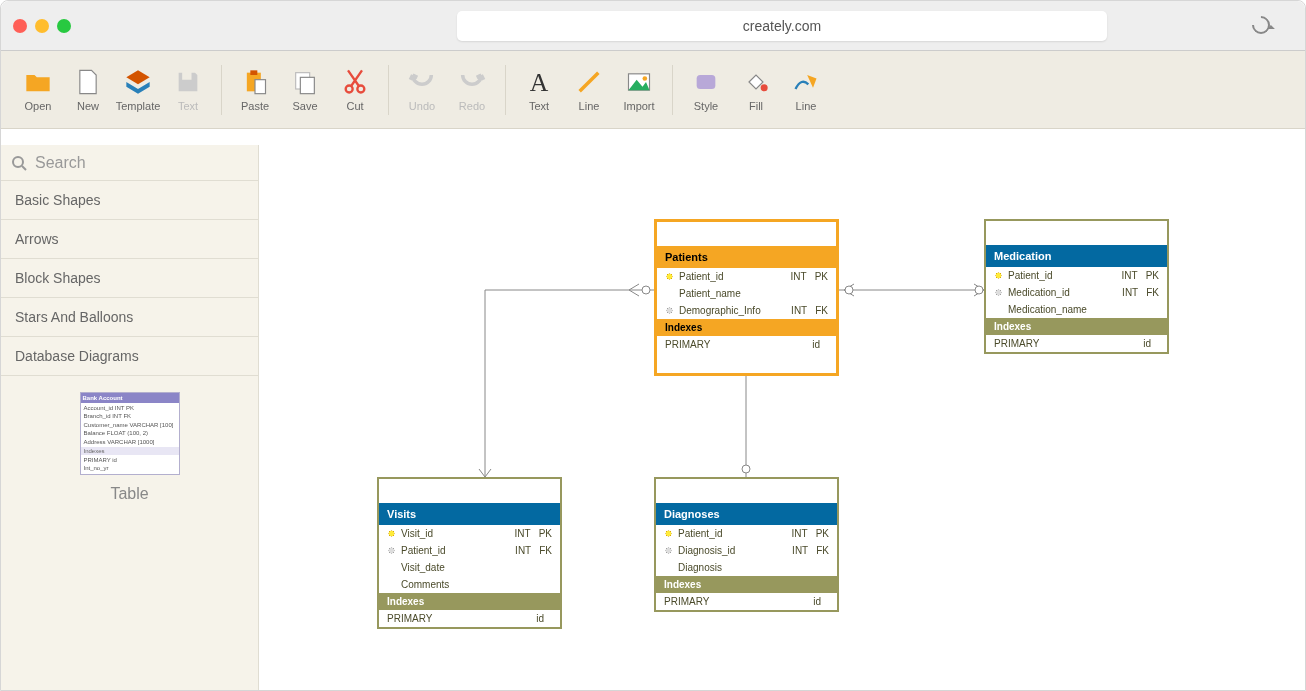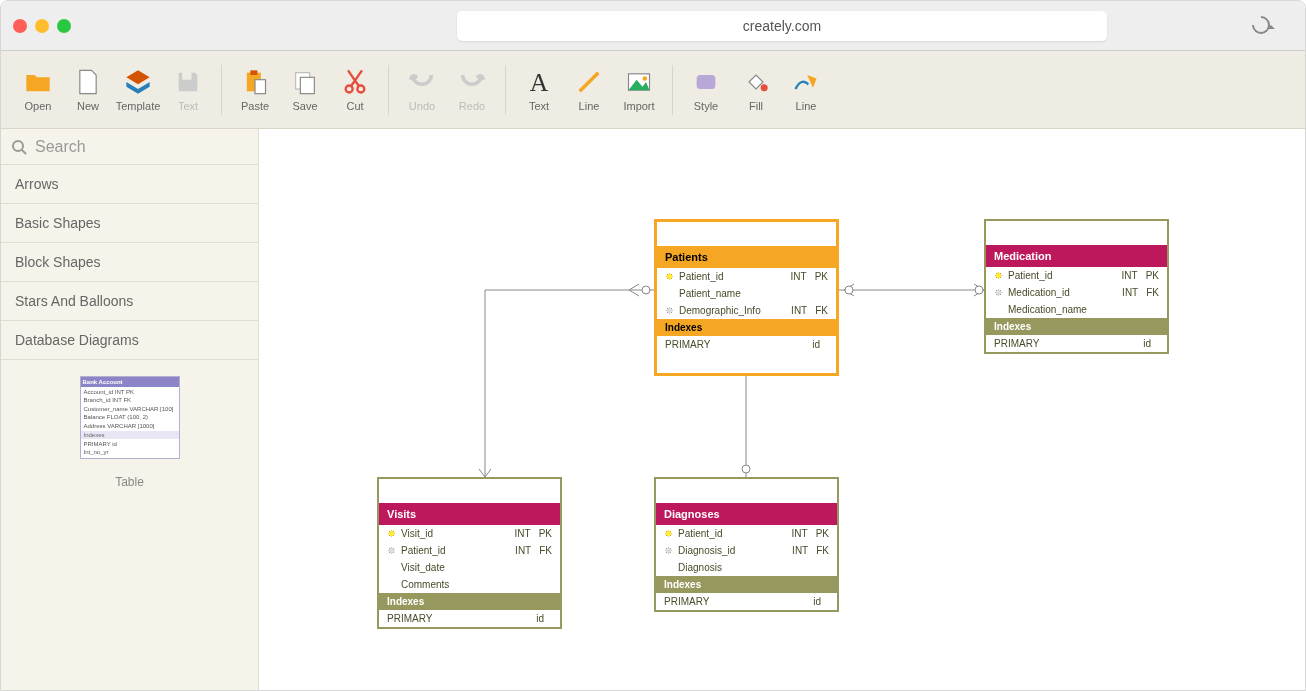--- a/index.html
+++ b/index.html
@@ -12,46 +12,46 @@
   .url { flex:1; max-width:650px; margin:0 auto; background:#fff; height:30px; border-radius:5px; display:flex; align-items:center; justify-content:center; font-size:14px; color:#555; box-shadow:0 1px 2px rgba(0,0,0,0.1);}
   .refresh { width:18px; height:18px; border:2px solid #888; border-radius:50%; position:absolute; right:35px; top:15px; border-left-color:transparent; transform:rotate(45deg);}
   .refresh::after{content:''; position:absolute; right:-4px; top:-4px; border:4px solid transparent; border-bottom-color:#888; transform:rotate(-45deg);}
   
   .toolbar { height:78px; background:#efece3; border-bottom:1px solid #d9d5c9; display:flex; align-items:center; padding:0 12px; gap:0;}
   .tbtn { display:flex; flex-direction:column; align-items:center; justify-content:center; width:50px; font-size:11px; color:#666; cursor:pointer; padding:4px 0;}
   .tbtn.disabled{color:#bbb}
   .tbtn .ic { width:28px; height:28px; margin-bottom:4px;}
   .sep { width:1px; height:50px; background:#d9d5c9; margin:0 8px;}
   
-  .sidebar { position:absolute; left:0; top:128px; width:258px; bottom:0; background:#f6f3ea; border-right:1px solid #e0ddd2;}
+  .sidebar { position:absolute; left:0; top:144px; width:258px; bottom:0; background:#f6f3ea; border-right:1px solid #e0ddd2;}
   .search { height:36px; display:flex; align-items:center; padding:0 10px; color:#999; font-size:16px; border-bottom:1px solid #e0ddd2;}
   .search svg{margin-right:8px}
   .sh-item { height:39px; display:flex; align-items:center; padding:0 14px; font-size:14px; color:#666; border-bottom:1px solid #e0ddd2; cursor:pointer;}
   .shape-preview { padding:16px; display:flex; flex-direction:column; align-items:center;}
   .mini-table{width:100px; border:1px solid #b3afce; font-size:6px; background:#fff;}
   .mini-table .hd{background:#8b85c7;color:#fff;padding:2px;font-weight:bold}
   .mini-table .bd{padding:1px 3px;color:#555;line-height:1.4}
   .mini-table .sub{background:#e8e6f4;color:#666;padding:1px 3px}
-  .shape-preview-label{font-size:12px;color:#888;margin-top:16px}
+  .shape-preview-label{font-size:16px;color:#888;margin-top:10px}
   
   .canvas { position:absolute; left:258px; right:0; top:128px; bottom:0; background:#fff;}
   .entity { position:absolute; width:185px; background:#fff; font-size:10px; color:#4a4a2a;}
   .ehead { padding:5px 8px; font-weight:bold; font-size:11px;margin-top:24px;}
   .esub { padding:3px 8px; font-weight:bold; font-size:10px;}
   .erow { padding:3px 8px; display:flex; align-items:center;}
   .key{width:9px;height:9px;border-radius:50%;margin-right:5px;flex-shrink:0}
   .key.pk{background:radial-gradient(circle,#ffeb3b 40%,#d4a000 45%,transparent 50%);} 
   .key.fk{background:radial-gradient(circle,#ddd 40%,#999 45%,transparent 50%);}
   .key.none{background:transparent}
   .erow .nm{flex:1}
   .erow .ty{margin:0 8px}
   .erow .kt{}
   
   .olive{border:2px solid #97985d}
-  .olive .ehead{background:#be185d;color:#fff}
+  .olive .ehead{background:#0369a1;color:#fff}
   .olive .esub{background:#97985d;color:#fff}
   
   .orange{border:3px solid #f5a623}
   .orange .ehead{background:#f5a623;color:#000}
   .orange .esub{background:#f5a623;color:#000}
   
   svg.conn{position:absolute;left:0;top:0;width:100%;height:100%;pointer-events:none}
   svg.conn line,svg.conn path{stroke:#888;stroke-width:1;fill:none}
 </style>
 </head>
@@ -176,22 +176,22 @@
 
 <div class="sidebar">
   <div class="search">
     <svg width="16" height="16" viewBox="0 0 16 16">
         <circle cx="7" cy="7" r="5" stroke="#999" stroke-width="2" fill="none"></circle>
         <line x1="11" y1="11" x2="15" y2="15" stroke="#999" stroke-width="2"></line>
       </svg>
     <span>Search</span>
   </div>
   <div id="cats">
+      <div class="sh-item">Basic Shapes</div>
       <div class="sh-item">Arrows</div>
-      <div class="sh-item">Basic Shapes</div>
       <div class="sh-item">Block Shapes</div>
       <div class="sh-item">Stars And Balloons</div>
       <div class="sh-item">Database Diagrams</div>
     </div>
   <div class="shape-preview">
     <div class="mini-table">
       <div class="hd">Bank Account</div>
       <div class="bd" id="mini-rows">
           <div>Account_id INT PK</div>
           <div>Branch_id INT FK</div>

